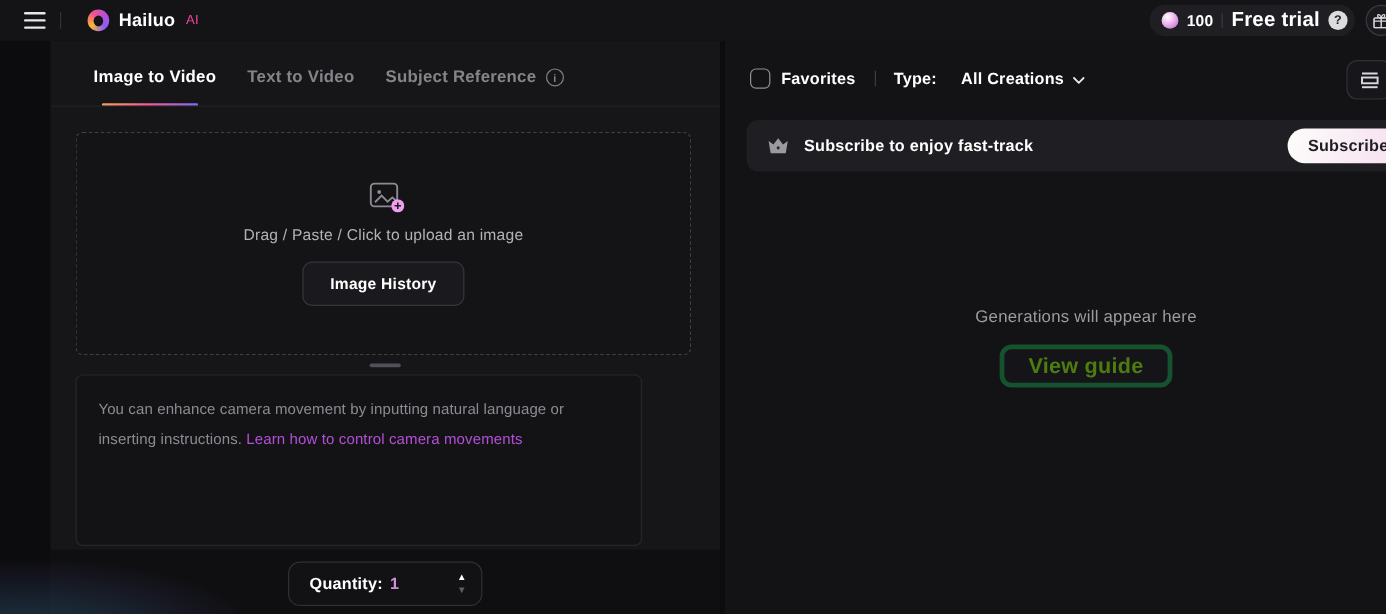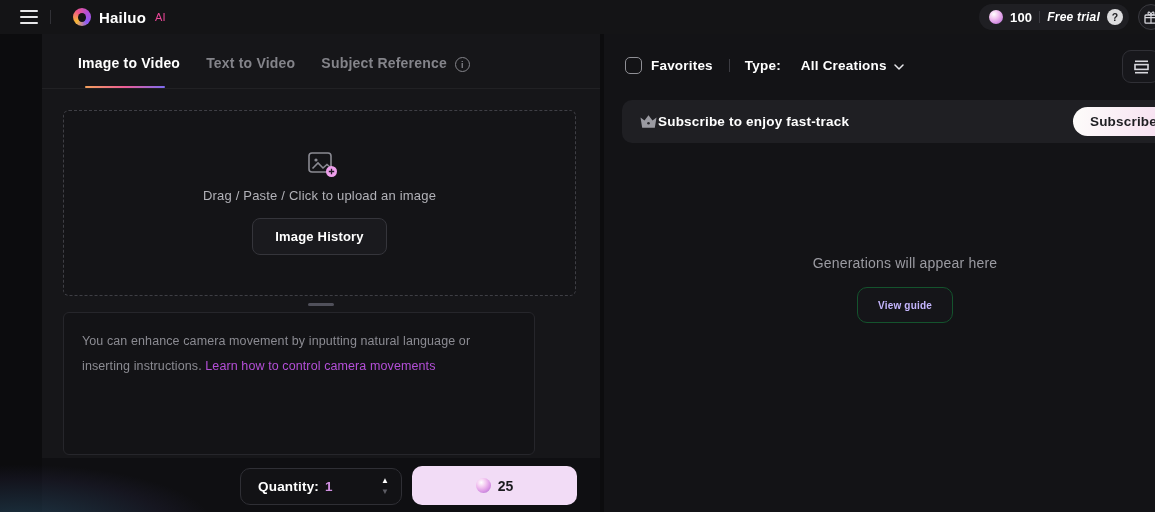--- a/index.html
+++ b/index.html
@@ -15,21 +15,21 @@
   .brand { display: flex; align-items: center; margin-left: 22px; gap: 8px; cursor: pointer; }
   .brand-logo { width: 18px; height: 18px; border-radius: 50%; background: conic-gradient(from 230deg, #f7b733, #f0568a, #b44fd8, #8e5cf7, #f7b733); position: relative; }
   .brand-logo::after { content: ''; position: absolute; inset: 5px 5px 4px 5px; border-radius: 50%; background: #141416; }
   .brand-name { font-size: 15px; font-weight: 700; }
   .brand-suffix { font-size: 11px; font-weight: 400; color: #ec4899; margin-left: 1px; }
   .topbar-right { margin-left: auto; display: flex; align-items: center; margin-right: 0; }
   .credits-pill { display: flex; align-items: center; height: 26px; background: #1f1f23; border-radius: 14px; padding: 0 6px 0 10px; gap: 7px; cursor: pointer; }
   .gem { width: 14px; height: 14px; border-radius: 50%; background: radial-gradient(circle at 35% 30%, #ffffff, #f2c4f0 35%, #d893e4 65%, #a06ac8 100%); }
   .credits-amount { font-size: 13px; font-weight: 700; }
   .pill-divider { width: 1px; height: 12px; background: #3a3a40; }
-  .free-trial { font-size: 12px; font-weight: 600; font-style: italic; }
+  .free-trial { font-size: 17px; font-weight: 600; }
   .help-circle { width: 16px; height: 16px; border-radius: 50%; background: #dcdcde; color: #222226; font-size: 10.5px; font-weight: 700; display: flex; align-items: center; justify-content: center; cursor: pointer; }
   .topbar-extra-btn { width: 26px; height: 26px; border-radius: 50%; border: 1px solid #3a3a40; background: #1a1a1e; margin-left: 9px; margin-right: -9px; display: flex; align-items: center; justify-content: center; cursor: pointer; }
 
   
   .rail { position: absolute; left: 0; top: 34px; width: 42px; height: 478px; background: #0a0a0c; display: flex; flex-direction: column; align-items: center; justify-content: center; gap: 13px; z-index: 2; }
   .rail-item { width: 38px; padding: 8px 0 6px; display: flex; flex-direction: column; align-items: center; gap: 3px; border-radius: 9px; cursor: pointer; }
   .rail-item.active { background: #1d1d21; }
   .rail-label { font-size: 10px; font-weight: 600; color: #f0f0f2; letter-spacing: 0; }
 
   
@@ -68,26 +68,26 @@
   .checkbox { width: 17px; height: 17px; border: 1.6px solid #8f8f95; border-radius: 5px; background: transparent; cursor: pointer; }
   .favorites-label { margin-left: 9px; font-size: 13.5px; font-weight: 600; cursor: pointer; }
   .filter-divider { width: 1px; height: 13px; background: #3c3c42; margin: 0 15px 0 16px; }
   .type-dropdown { display: flex; align-items: center; cursor: pointer; }
   .type-label { font-size: 13.5px; font-weight: 600; }
   .type-value { font-size: 13.5px; font-weight: 600; margin-left: 20px; }
   .type-dropdown svg { margin-left: 7px; margin-top: 2px; }
   .display-btn { position: absolute; left: 518px; top: 16px; width: 38px; height: 33px; border: 1px solid #303036; background: #17171b; border-radius: 9px; display: flex; align-items: center; justify-content: center; cursor: pointer; }
 
   .banner { position: absolute; left: 18px; top: 66px; right: 18px; height: 43px; background: #1f1f23; border-radius: 10px; display: flex; align-items: center; padding-left: 17px; }
-  .banner-text { font-size: 13.5px; font-weight: 600; }
+  .banner-text { margin-left: 12px; font-size: 13.5px; font-weight: 600; }
   .subscribe-btn { position: absolute; right: 14px; top: 7px; height: 29px; border-radius: 15px; padding: 0 17px; display: flex; align-items: center; background: linear-gradient(100deg, #fdfcfa, #f6ddf0); color: #1e1e22; font-size: 13.5px; font-weight: 700; cursor: pointer; }
 
   .empty-state { position: absolute; left: 0; width: 100%; top: 221px; display: flex; flex-direction: column; align-items: center; }
   .empty-message { font-size: 14px; color: #9b9ba2; }
-  .view-guide-btn { margin-top: 16px; height: 36px; padding: 0 20px; display: flex; align-items: center; border: 1px solid #14532d; border-radius: 10px; background: #151519; font-size: 10px; font-weight: 700; color: #c4b5fd; cursor: pointer; }
+  .view-guide-btn { margin-top: 16px; height: 36px; padding: 0 20px; display: flex; align-items: center; border: 4px solid #14532d; border-radius: 10px; background: #151519; font-size: 18px; font-weight: 700; color: #4d7c0f; cursor: pointer; }
 
   .corner-glow { position: absolute; left: 0; bottom: 0; width: 320px; height: 70px; background: radial-gradient(ellipse 250px 80px at 20px 85px, rgba(48,105,135,0.45), rgba(70,70,130,0.12) 60%, transparent 78%); pointer-events: none; z-index: 6; }
 </style>
 </head>
 <body>
 
 <div class="page">
 
   <div class="topbar">
     <div class="hamburger">
@@ -165,24 +165,20 @@
 
     <div class="left-footer">
       <div class="quantity-control">
         <span class="quantity-label">Quantity:</span>
         <span class="quantity-value">1</span>
         <span class="stepper">
           <span class="stepper-up">▲</span>
           <span class="stepper-down">▼</span>
         </span>
       </div>
-      <div class="generate-btn">
-        <span class="gem"></span>
-        <span class="generate-cost">25</span>
-      </div>
     </div>
   </div>
 
   <div class="right-panel">
     <div class="filter-row">
       <span class="checkbox"></span>
       <span class="favorites-label">Favorites</span>
       <span class="filter-divider"></span>
       <span class="type-dropdown">
         <span class="type-label">Type:</span>

